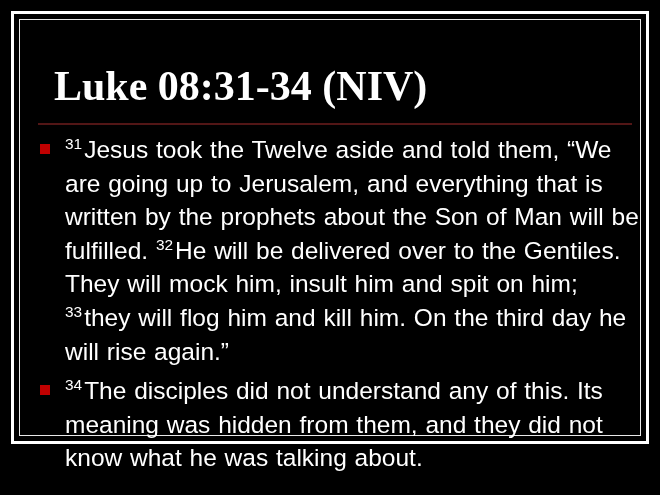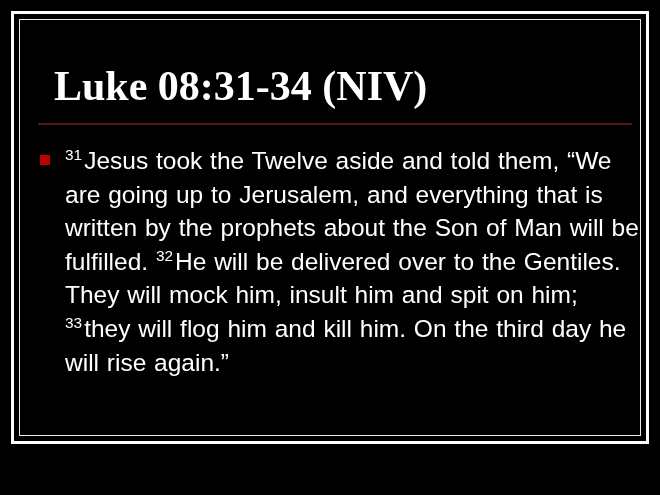--- a/index.html
+++ b/index.html
@@ -66,21 +66,21 @@
     top: 123px;
     width: 594px;
     height: 2px;
     background: #521616;
   }
 
   
   #body {
     position: absolute;
     left: 38px;
-    top: 144px;
+    top: 133px;
     width: 604px;
   }
 
   .bullet-row {
     position: relative;
     padding-left: 27px;
     margin: 0 0 6px 0;
   }
   .bullet-row:last-child { margin-bottom: 0; }
 
@@ -121,15 +121,19 @@
 
   <div id="title-rule"></div>
 
   <div id="body">
 
     <div class="bullet-row">
       <span class="bullet-mark"></span>
       <div class="bullet-text"><span class="vnum">31</span><span>Jesus took the Twelve aside and told them, “We are going up to Jerusalem, and everything that is written by the prophets about the Son of Man will be fulfilled.</span> <span class="vnum">32</span><span>He will be delivered over to the Gentiles. They will mock him, insult him and spit on him;</span> <span class="vnum">33</span><span>they will flog him and kill him. On the third day he will rise again.”</span></div>
     </div>
 
+    <div class="bullet-row">
+      <span class="bullet-mark"></span>
+      <div class="bullet-text"><span class="vnum">34</span><span>The disciples did not understand any of this. Its meaning was hidden from them, and they did not know what he was talking about.</span></div>
+    </div>
 
   </div>
 </div>
 
 </body></html>

